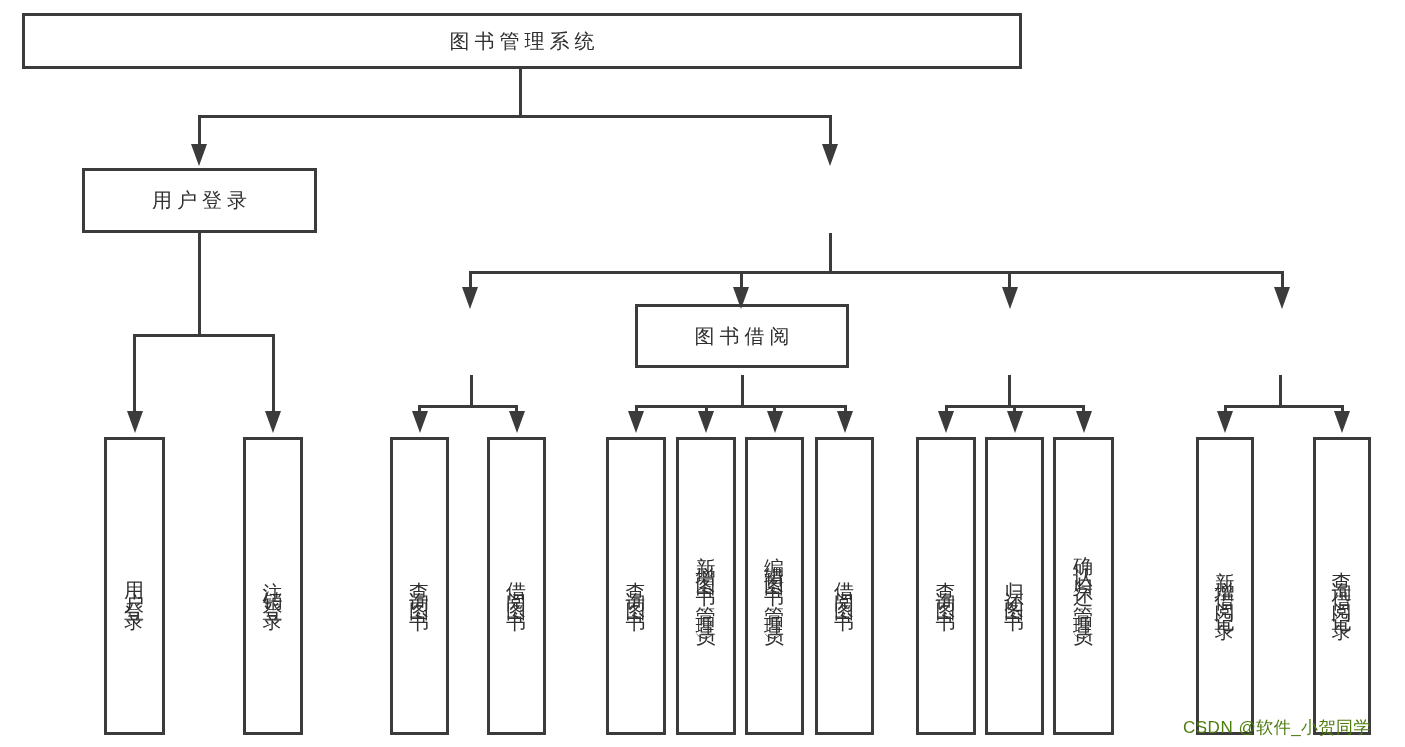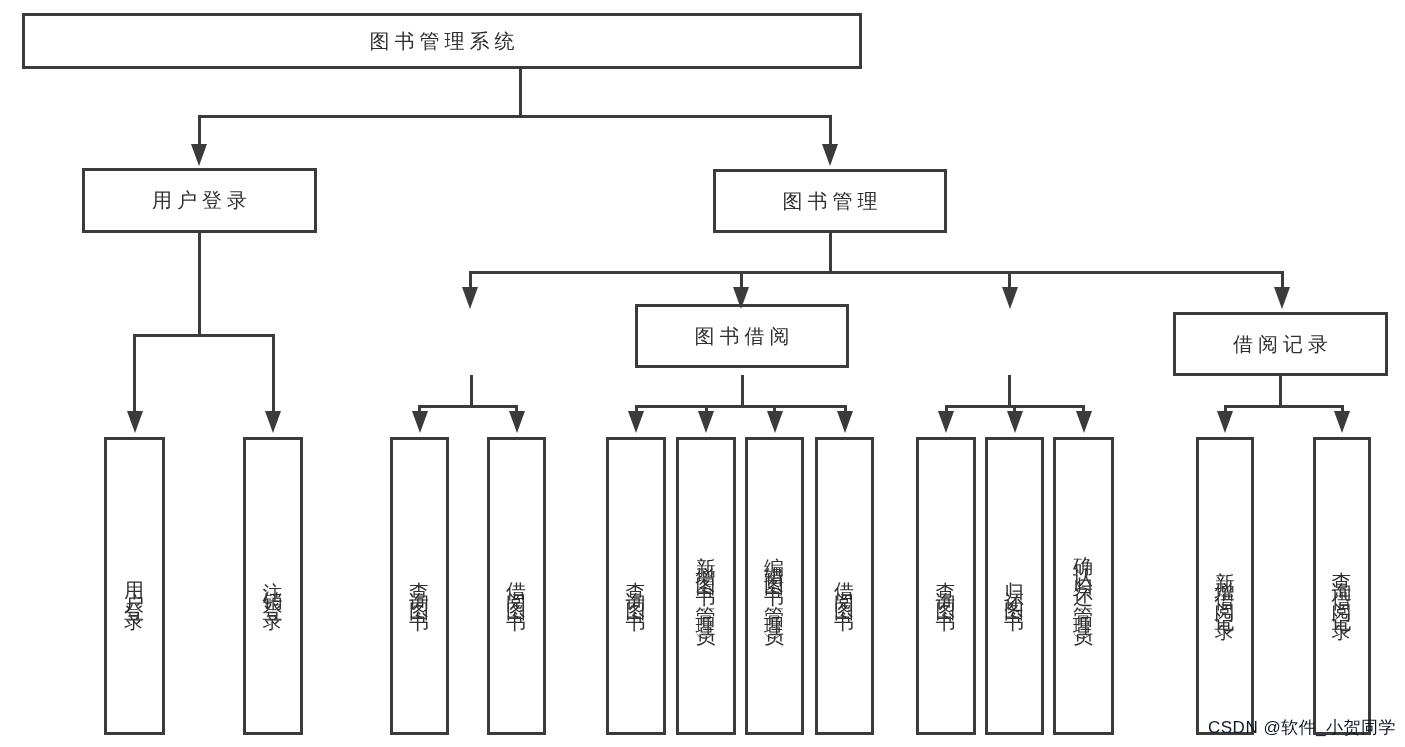--- a/index.html
+++ b/index.html
@@ -27,48 +27,42 @@
   .line{position:absolute;background:#3b3b3b;}
   .arrow{
     position:absolute;
     width:0;height:0;
     border-left:8px solid transparent;
     border-right:8px solid transparent;
     border-top:22px solid #3b3b3b;
   }
   .watermark{
     position:absolute;
-    left:1208px;top:716px;
+    left:1183px;top:716px;
     font-size:17px;
-    color:#0f172a;
+    color:#4d7c0f;
     letter-spacing:0.5px;
     white-space:nowrap;
   }
 </style>
 </head>
 <body>
 
 <div id="canvas">
 
-  <div class="box h" style="left:22px;top:13px;width:840px;height:56px;">
+  <div class="box h" style="left:22px;top:13px;width:1000px;height:56px;">
     <span>图书管理系统</span>
   </div>
 
   <div class="box h" style="left:82px;top:168px;width:235px;height:65px;">
     <span>用户登录</span>
   </div>
-  <div class="box h" style="left:713px;top:169px;width:234px;height:64px;">
-    <span>图书管理</span>
-  </div>
 
   <div class="box h" style="left:635px;top:304px;width:214px;height:64px;">
     <span>图书借阅</span>
-  </div>
-  <div class="box h" style="left:1173px;top:312px;width:215px;height:64px;">
-    <span>借阅记录</span>
   </div>
 
   <div class="box v" style="left:104px;top:437px;width:61px;height:298px;">
     <span>用户登录</span>
   </div>
   <div class="box v" style="left:243px;top:437px;width:60px;height:298px;">
     <span>注销登录</span>
   </div>
 
   <div class="box v" style="left:390px;top:437px;width:59px;height:298px;">

